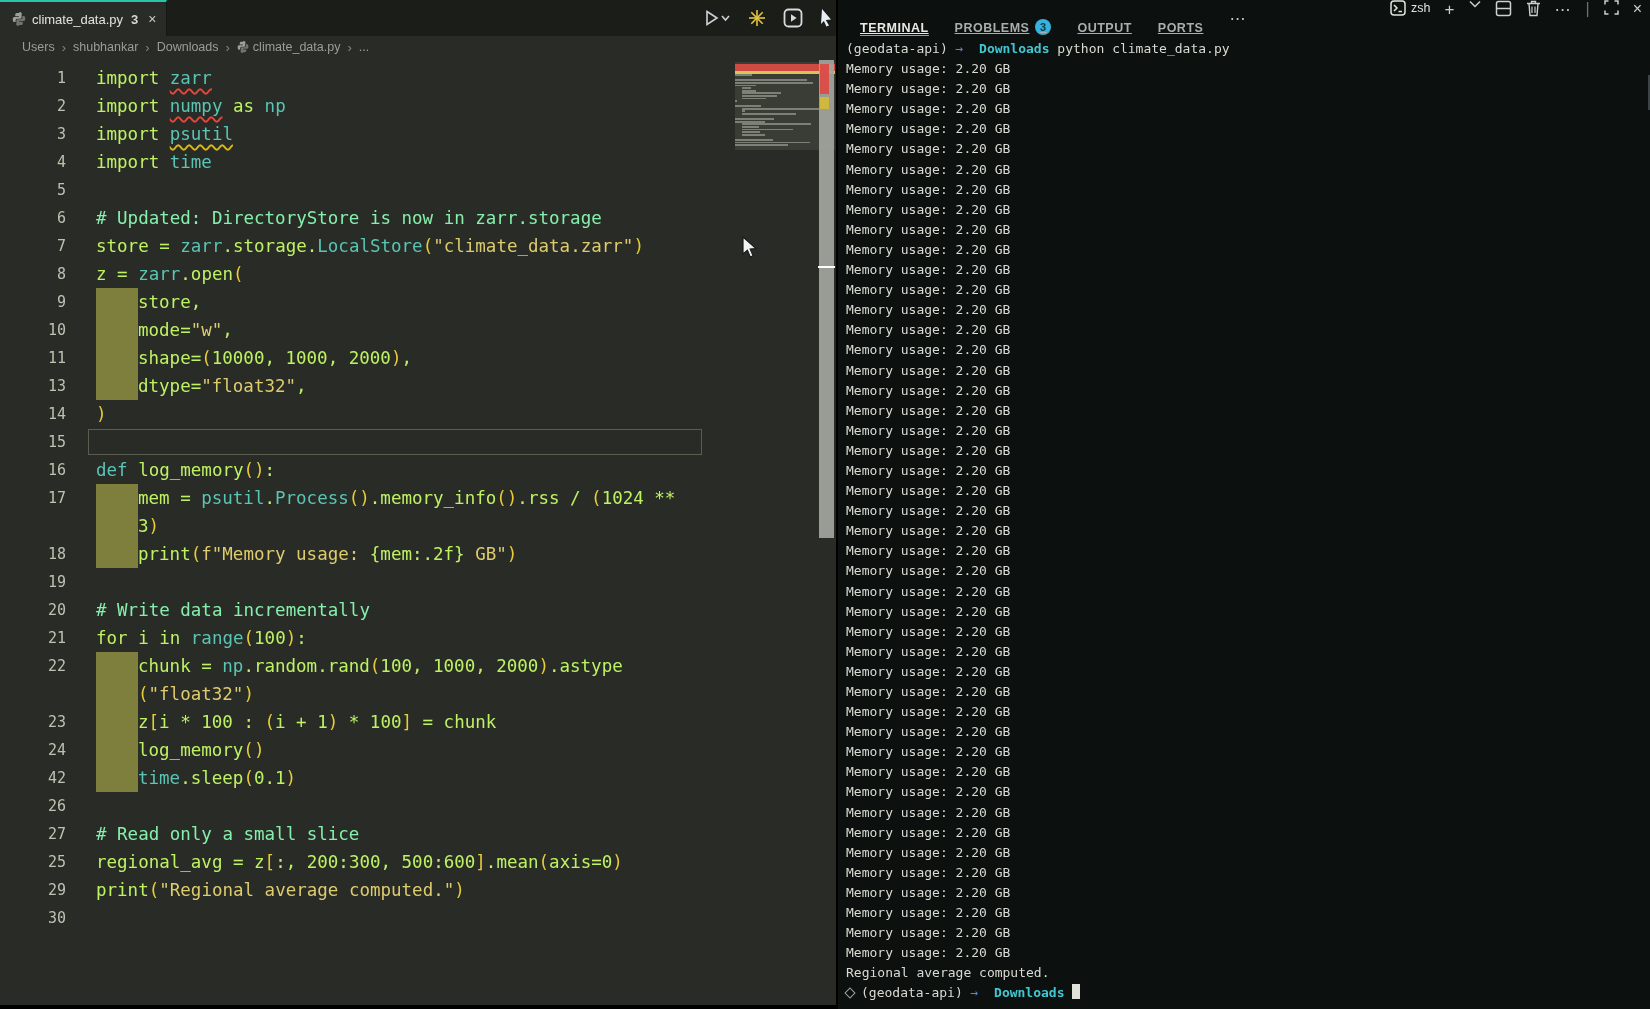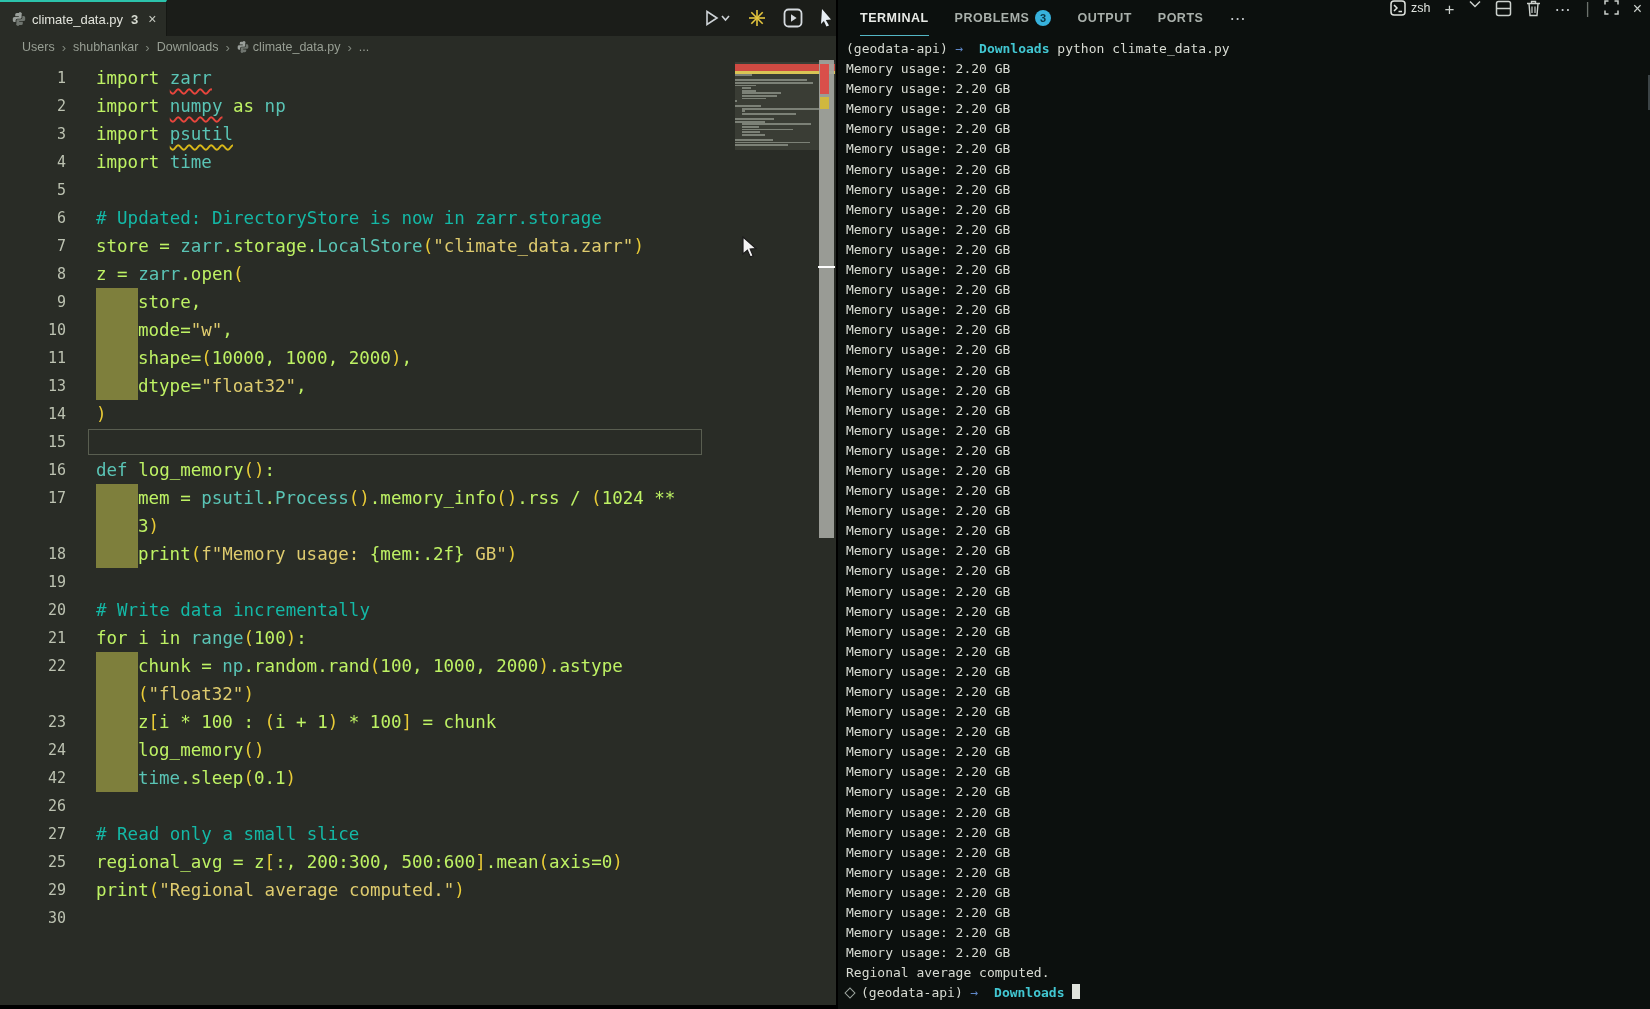--- a/index.html
+++ b/index.html
@@ -21,39 +21,39 @@
   .bc-item{display:flex;align-items:center;gap:4px;}
   
   .code{position:absolute;left:0;top:58px;right:0;bottom:0;padding-top:6px;
         font-family:"DejaVu Sans Mono","Liberation Mono",monospace;font-size:17.5px;}
   .crow{position:relative;height:28px;line-height:28px;white-space:pre;}
   .lnum{position:absolute;left:0;top:0;width:66px;text-align:right;color:#bcc2b1;font-size:15px;}
   .ltxt{position:absolute;left:96px;top:0;}
   .ltxt.ind{left:138px;}
   .indblock{position:absolute;left:96px;top:0;bottom:0;width:42px;background:#7e7f3c;}
   .curline{position:absolute;left:88px;top:1px;width:612px;height:24px;border:1px solid #595e50;}
-  .tk-w{color:#bef264}.tk-t{color:#5ac4b5}.tk-s{color:#decb6e}.tk-b{color:#e9cb36}.tk-c{color:#14b8a6}
+  .tk-w{color:#bef264}.tk-t{color:#5ac4b5}.tk-s{color:#decb6e}.tk-b{color:#e9cb36}.tk-c{color:#86efac}
   .sq-e{text-decoration:underline wavy #e8453c 1.5px;text-underline-offset:4px;}
   .sq-y{text-decoration:underline wavy #d9b818 1.5px;text-underline-offset:4px;}
   
   .minimap{position:absolute;left:735px;top:62px;width:100px;height:86px;background:#3a3d35;overflow:hidden;padding-top:2px;}
   .mrow{height:2.6px;}
   .mrow.m-err{height:3.4px;background:#cf4a42;}
   .mrow.m-warn{height:3.4px;background:#d9c455;}
   .mbar{display:block;height:1.8px;background:#8d9288;opacity:.8;}
   .sb-thumb{position:absolute;left:819px;top:60px;width:15px;height:478px;background:rgba(163,165,158,.92);}
   .sb-tick{position:absolute;left:818px;top:266px;width:17px;height:2px;background:#fdfdfd;}
   .ov-err{position:absolute;left:820px;top:64px;width:9px;height:30px;background:#d94f4a;}
   .ov-warn{position:absolute;left:820px;top:97px;width:9px;height:12px;background:#d0b83e;}
   .mouse{position:absolute;left:742px;top:236px;z-index:9;}
   
   .term-pane{position:absolute;left:836px;top:0;width:814px;height:1009px;background:#0c100e;border-left:2px solid #000;}
   .phead{position:absolute;left:0;top:0;width:100%;height:36px;display:flex;align-items:center;
          padding-left:22px;color:#a9b0ab;font-size:12.5px;letter-spacing:.5px;}
-  .ptab{display:flex;align-items:center;gap:6px;margin-right:26px;height:34px;font-weight:bold;cursor:pointer;}
+  .ptab{display:flex;align-items:flex-end;gap:6px;margin-right:26px;height:34px;font-weight:bold;cursor:pointer;text-decoration:underline;}
   .ptab.active{color:#e8eae6;border-bottom:1.5px solid #53b6c4;}
   .pbadge{display:inline-flex;align-items:center;justify-content:center;width:16px;height:16px;border-radius:50%;
           background:#37b2dd;color:#0b3747;font-size:11px;font-weight:bold;}
   .phead .ellipsis{margin-right:10px;}
   .pactions{position:absolute;right:10px;top:0;height:36px;display:flex;align-items:flex-start;gap:14px;color:#ccd1cd;}
   .zsh{display:flex;align-items:center;gap:5px;font-size:12.5px;color:#dfe3de;}
   .pdivider{color:#6c726d;}
   .plus{font-size:17px;}
   .pclose{font-size:16px;}
   .tbody{position:absolute;left:0;top:36px;right:0;bottom:0;padding:3px 0 0 8px;

